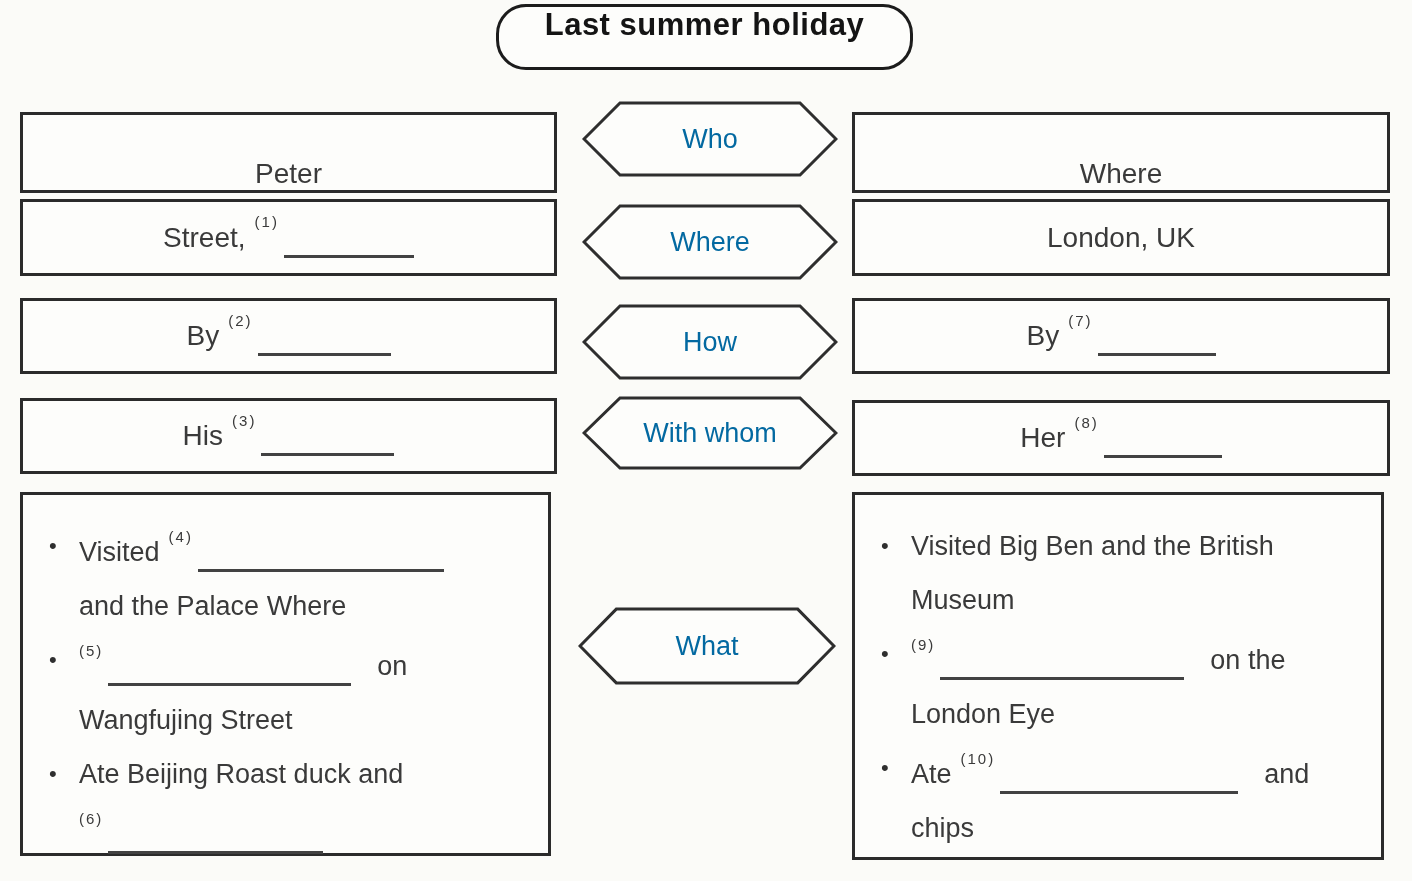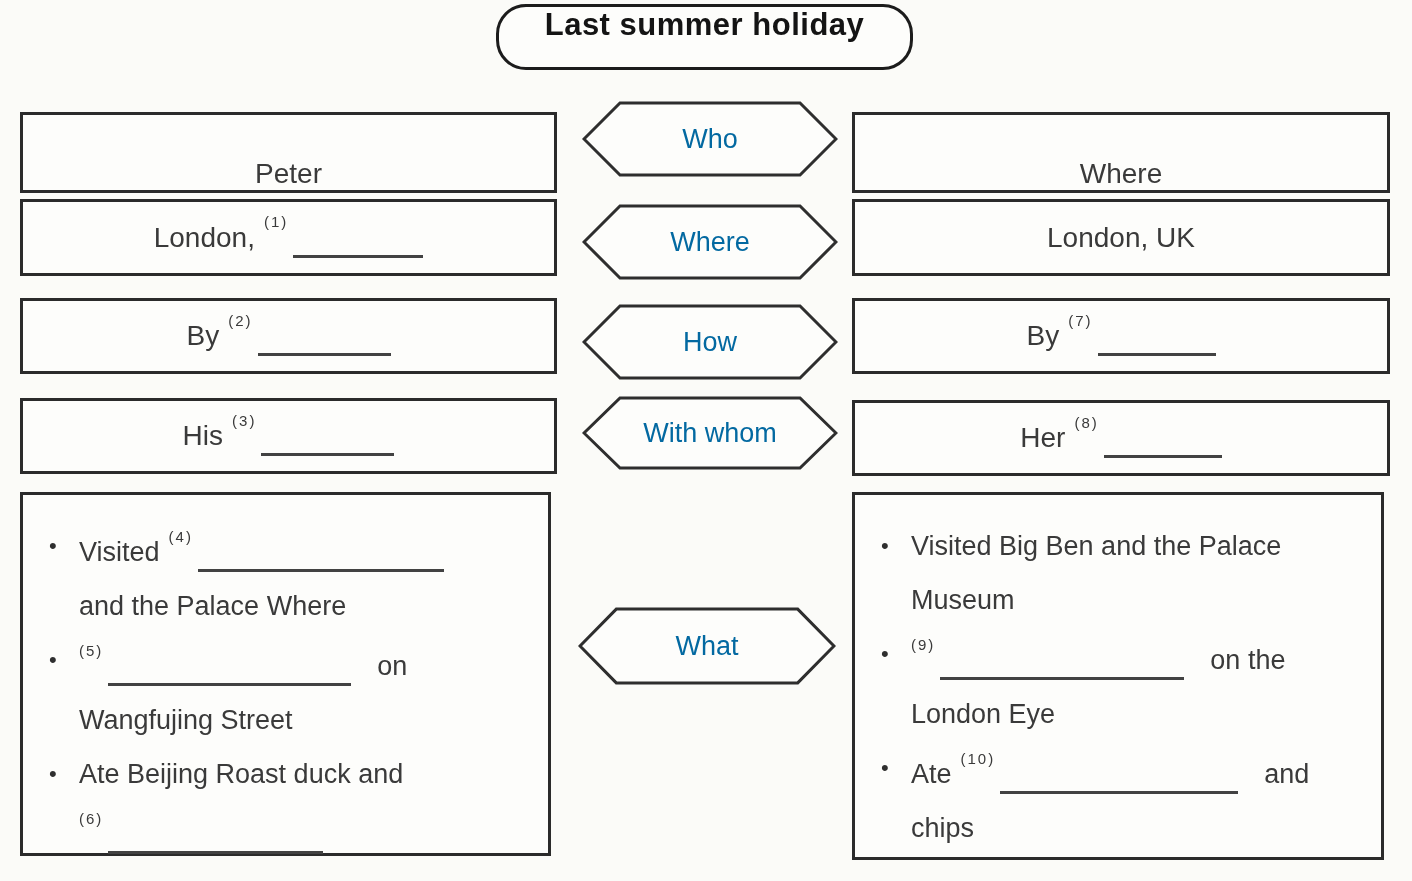--- a/index.html
+++ b/index.html
@@ -88,21 +88,21 @@
     <svg viewBox="0 0 256 78" preserveAspectRatio="none">
         <polygon points="2,39 38,3 218,3 254,39 218,75 38,75"></polygon>
       </svg>
     <span class="hex-label">Who</span>
   </div>
   <div class="box rcol r1">
     <span class="inner"><span>Where</span></span>
   </div>
 
   <div class="box lcol r2">
-    <span class="inner"><span>London,</span><sup class="num">(1)</sup><span class="blank" style="width:130px"></span></span>
+    <span class="inner"><span>Street,</span><sup class="num">(1)</sup><span class="blank" style="width:130px"></span></span>
   </div>
   <div class="hex hx2">
     <svg viewBox="0 0 256 78" preserveAspectRatio="none">
         <polygon points="2,39 38,3 218,3 254,39 218,75 38,75"></polygon>
       </svg>
     <span class="hex-label">Where</span>
   </div>
   <div class="box rcol r2">
     <span class="inner"><span>London, UK</span></span>
   </div>
@@ -161,21 +161,21 @@
     <svg viewBox="0 0 256 78" preserveAspectRatio="none">
         <polygon points="2,39 38,3 218,3 254,39 218,75 38,75"></polygon>
       </svg>
     <span class="hex-label">What</span>
   </div>
 
   <div class="big rcol">
     <div class="bullet">
       <span class="dot"></span>
       <div class="btext">
-        <span class="line">Visited Big Ben and the Palace</span>
+        <span class="line">Visited Big Ben and the British</span>
         <span class="line">Museum</span>
       </div>
     </div>
     <div class="bullet">
       <span class="dot"></span>
       <div class="btext">
         <span class="line"><sup class="num num-first">(9)</sup><span class="blank" style="width:244px"></span><span class="after">on the</span></span>
         <span class="line">London Eye</span>
       </div>
     </div>

